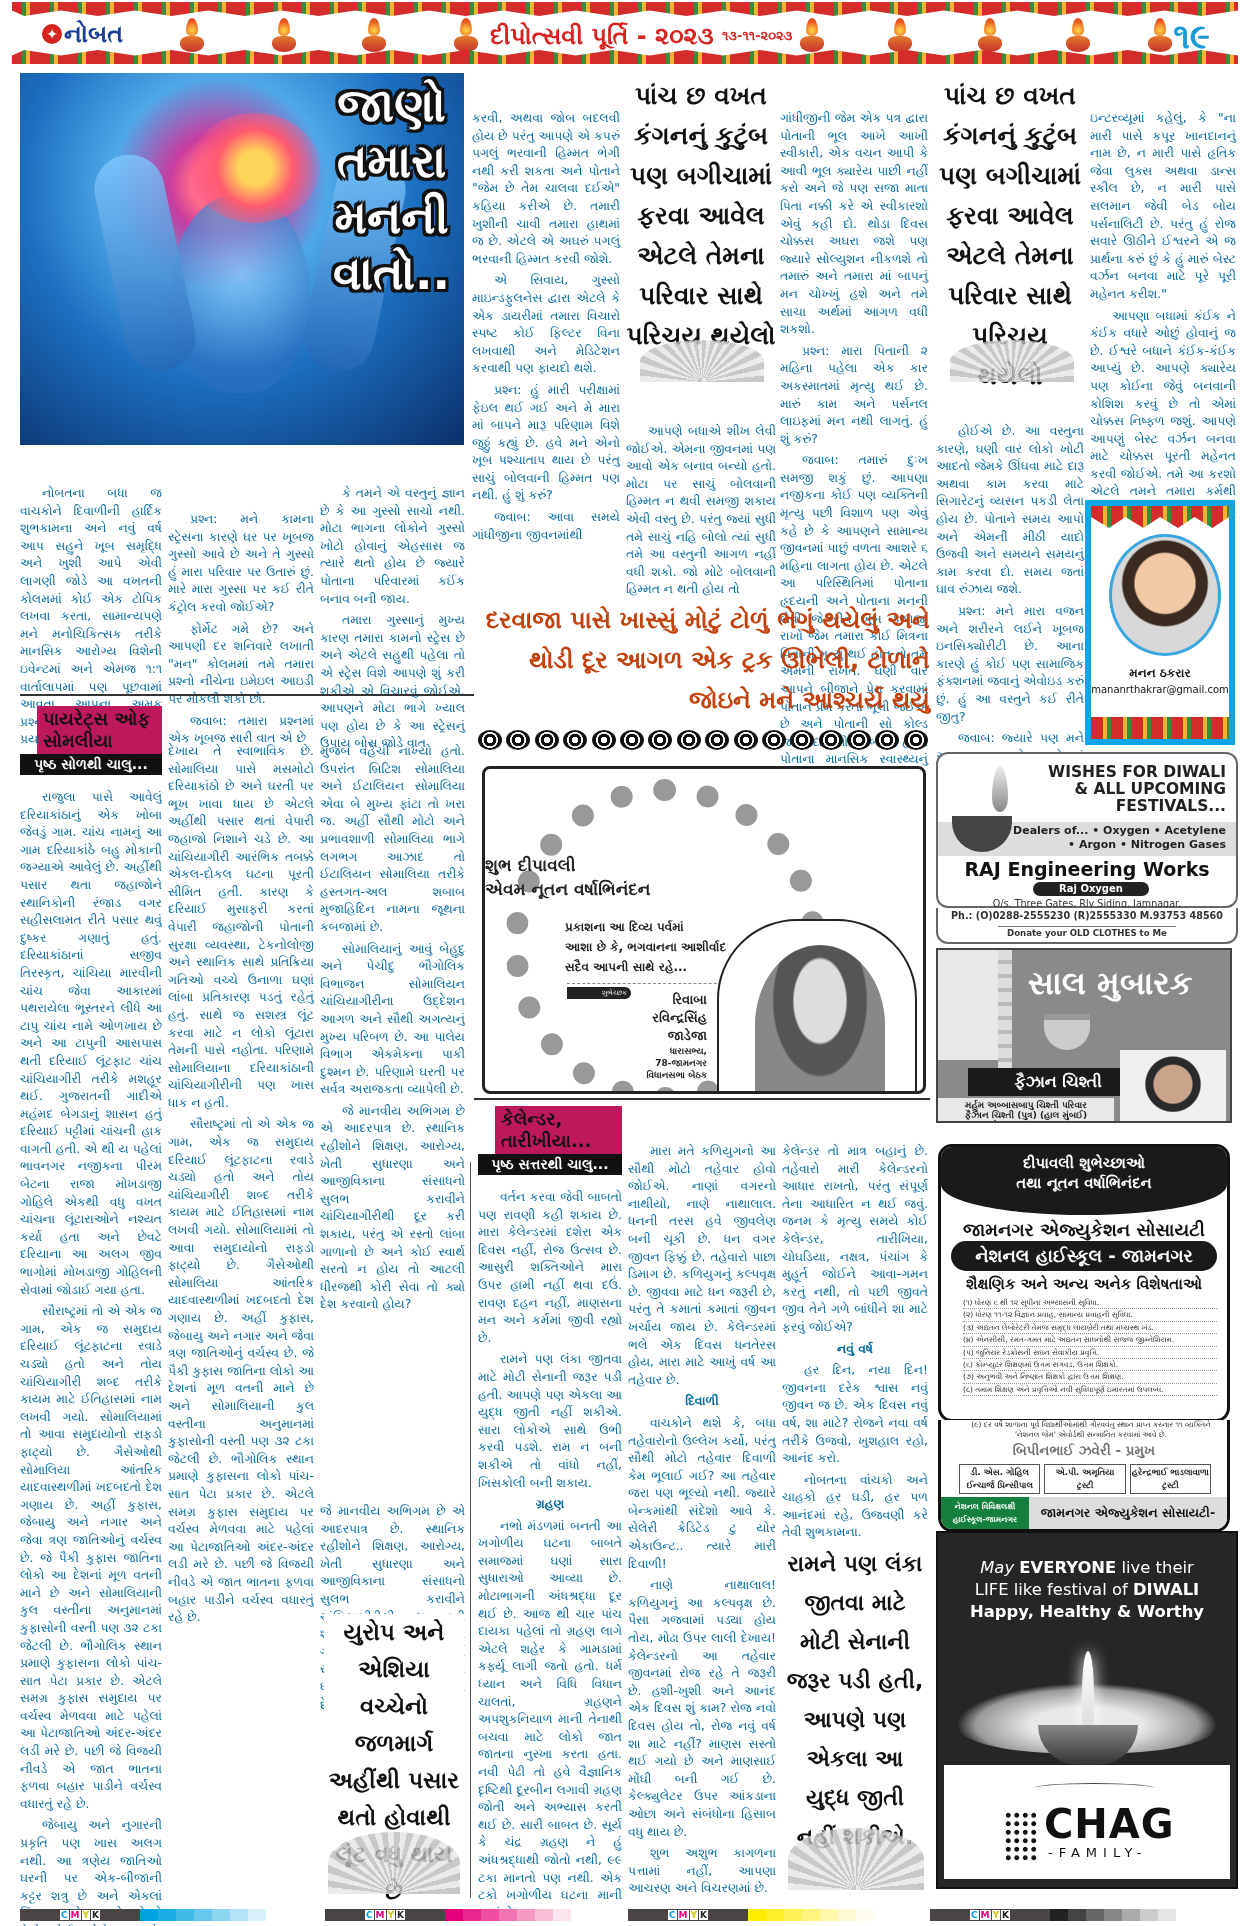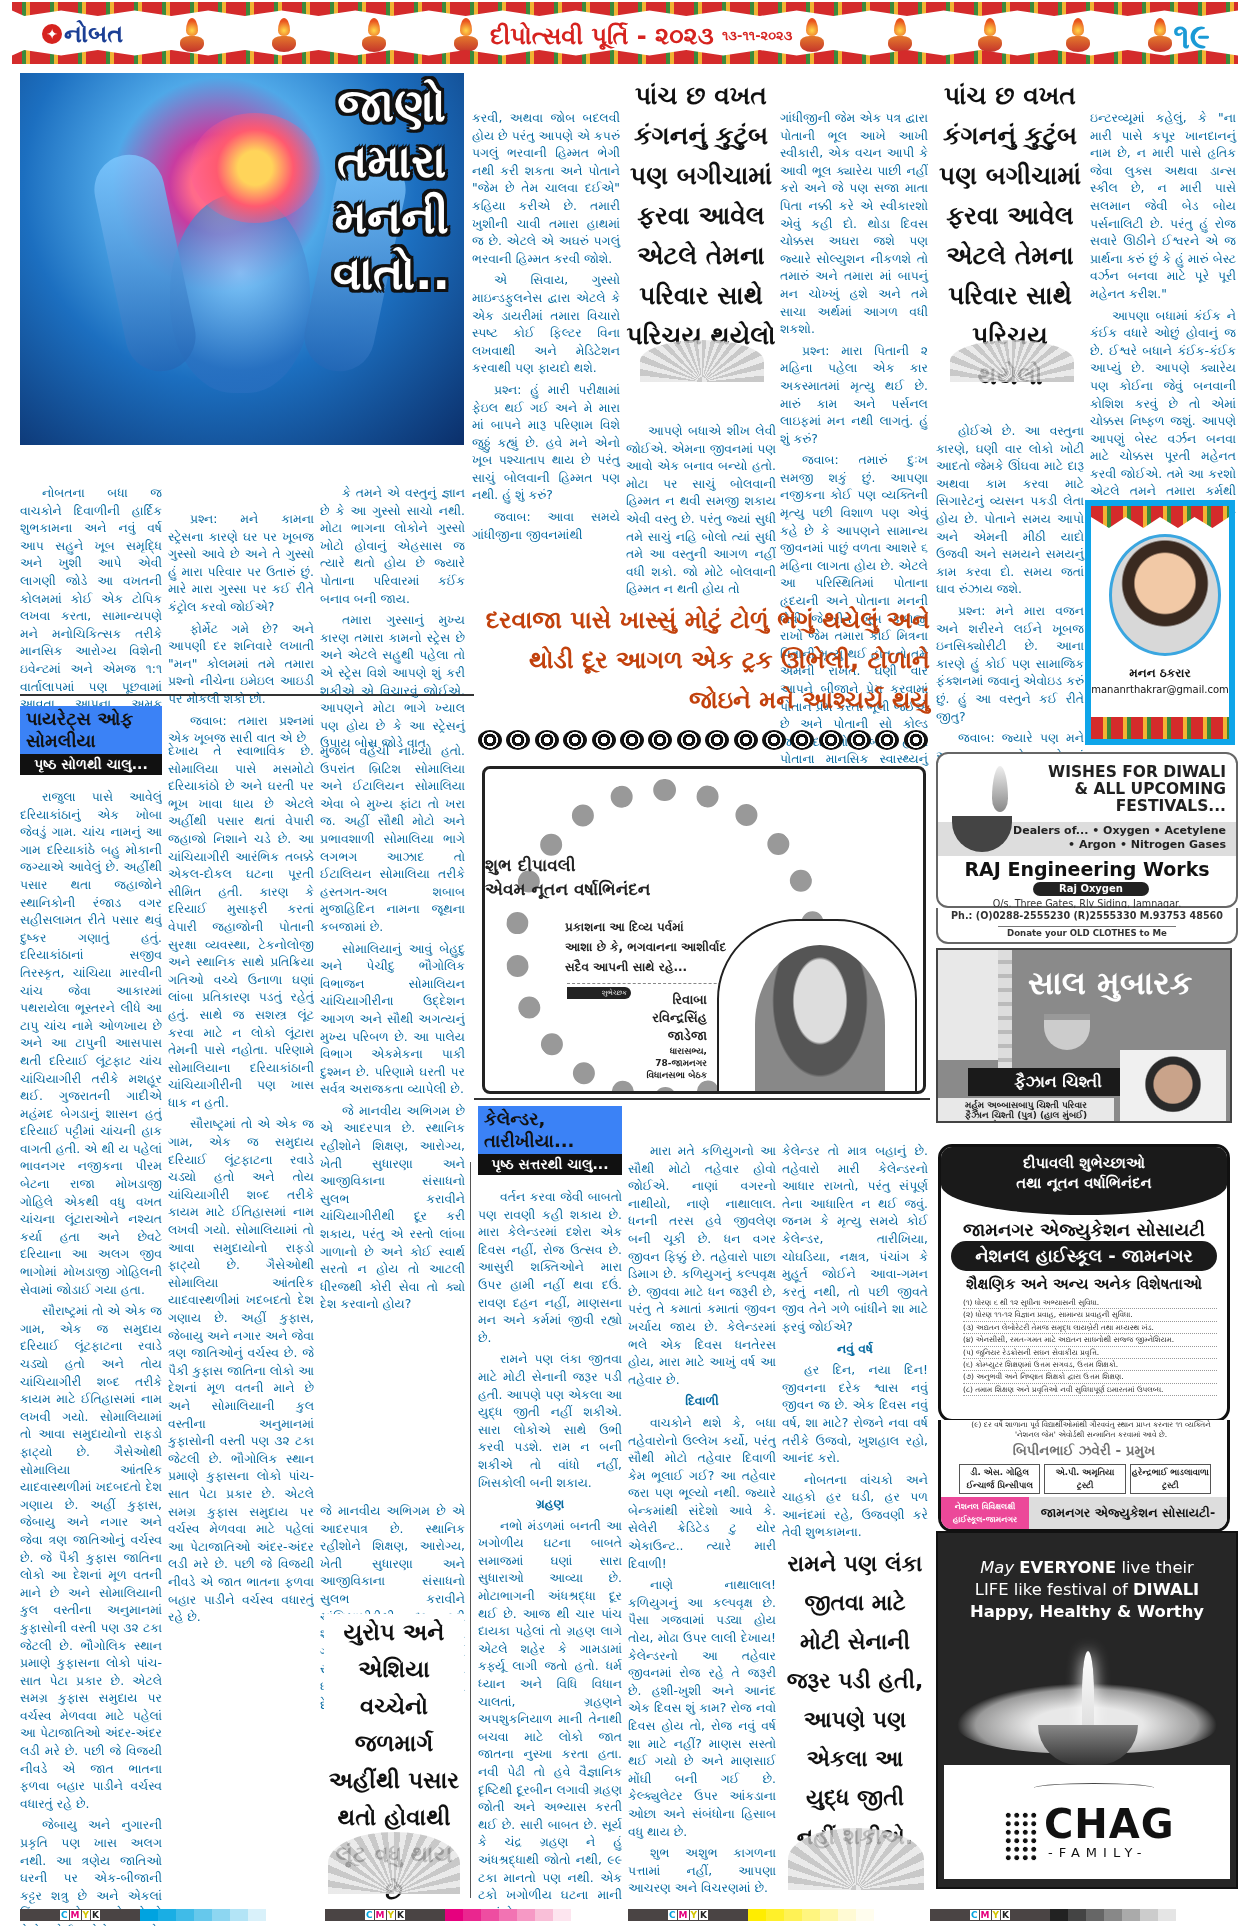--- a/index.html
+++ b/index.html
@@ -42,21 +42,21 @@
   .pull-quote { position: absolute; font-weight: bold; color: #111; text-align: center; font-size: 25px; line-height: 40px; background: #fff; }
   .mandala { position: absolute; border-radius: 50% 50% 0 0; background:
       repeating-conic-gradient(from 0deg at 50% 100%, #bbb 0 6deg, #e5e5e5 6deg 12deg);
       opacity: .8; }
 
   .big-headline { position: absolute; left: 474px; top: 600px; width: 456px; text-align: right; font-weight: bold; font-size: 24px; line-height: 40px; color: #c2410c; }
   .flower-row { position: absolute; left: 478px; top: 730px; width: 450px; height: 20px; display: flex; justify-content: space-between; }
   .flower-row span { width: 24px; height: 20px; border-radius: 50%; background: radial-gradient(circle, #fff 0 20%, #111 22% 40%, #fff 42% 50%, #111 52% 100%); }
 
   .section-head { position: absolute; font-weight: bold; }
-  .section-head .t1 { display: block; background: #3b82f6; color: #111; font-size: 18px; padding: 2px 6px; }
+  .section-head .t1 { display: block; background: #be185d; color: #111; font-size: 18px; padding: 2px 6px; margin-left: 17px; }
   .section-head .t2 { display: block; background: #111; color: #fff; font-size: 14px; padding: 2px 6px; text-align: center; }
 
   
   .author-box { position: absolute; left: 1085px; top: 500px; width: 150px; height: 245px; border: 6px solid #0ea5e9; background: #fff; }
   .author-box .deco-top, .author-box .deco-bot { position: absolute; left: 0; right: 0; height: 22px; background: repeating-linear-gradient(90deg, #d42b2b 0 12px, #f2b233 12px 16px, #3c8a3c 16px 20px); }
   .author-box .deco-top { top: 0; clip-path: polygon(0 0,100% 0,100% 50%,88% 100%,75% 50%,63% 100%,50% 50%,38% 100%,25% 50%,13% 100%,0 50%); }
   .author-box .deco-bot { bottom: 0; }
   .author-photo { position: absolute; left: 18px; top: 28px; width: 112px; height: 122px; border-radius: 50%; border: 3px solid #3aa6e0; background: radial-gradient(circle at 50% 40%, #f2c9a6 0 34%, #3a2a20 36% 48%, #d8d8d8 50%); }
   .author-name { position: absolute; left: 0; right: 0; top: 160px; text-align: center; font-weight: bold; font-size: 12px; color: #111; }
   .author-email { position: absolute; left: 0; right: 0; top: 178px; text-align: center; font-size: 10px; color: #111; }
@@ -91,21 +91,21 @@
   .ad-school .society { position: absolute; left: 0; right: 0; top: 72px; text-align: center; font-weight: bold; font-size: 18px; color: #111; }
   .ad-school .school { position: absolute; left: 10px; right: 10px; top: 94px; height: 30px; border-radius: 16px; background: #1a1a1a; color: #fff; text-align: center; font-weight: bold; font-size: 18px; line-height: 30px; }
   .ad-school .feat-h { position: absolute; left: 0; right: 0; top: 128px; text-align: center; font-weight: bold; font-size: 15px; color: #111; }
   .ad-school ul { position: absolute; left: 22px; right: 10px; top: 150px; list-style: none; font-size: 7.4px; line-height: 11.4px; color: #222; }
   .ad-school ul li { border-bottom: 1px dotted #999; white-space: nowrap; overflow: hidden; }
   .ad-school-ext { position: absolute; left: 938px; top: 1420px; width: 292px; height: 112px; border: 3px solid #111; border-top: none; border-radius: 0 0 14px 14px; background: #fff; overflow: hidden; }
   .ad-school-ext .feat9 { position: absolute; left: 22px; right: 8px; top: 0; font-size: 7.4px; line-height: 10px; color: #222; text-align: center; }
   .ad-school-ext .pres { position: absolute; left: 0; right: 0; top: 22px; text-align: center; font-weight: bold; font-size: 13.5px; color: #737373; }
   .ad-school-ext .trustees { position: absolute; left: 18px; right: 16px; top: 44px; height: 30px; display: flex; gap: 4px; }
   .ad-school-ext .trustees div { flex: 1; border: 1px solid #555; text-align: center; font-size: 8.6px; font-weight: bold; line-height: 13px; color: #222; padding-top: 1px; }
-  .ad-school-ext .foot-l { position: absolute; left: 0; bottom: 0; width: 88px; height: 32px; background: #ec4899; color: #fff; font-size: 8px; font-weight: bold; line-height: 13px; text-align: center; padding-top: 3px; }
+  .ad-school-ext .foot-l { position: absolute; left: 0; bottom: 0; width: 88px; height: 32px; background: #15803d; color: #fff; font-size: 8px; font-weight: bold; line-height: 13px; text-align: center; padding-top: 3px; }
   .ad-school-ext .foot-r { position: absolute; left: 88px; right: 0; bottom: 0; height: 32px; background: #ddd; color: #111; font-size: 12.6px; font-weight: bold; text-align: center; line-height: 32px; }
 
   .ad-chag { position: absolute; left: 936px; top: 1531px; width: 302px; height: 358px; background: #262626; border: 2px solid #111; }
   .ad-chag .msg { position: absolute; left: 0; right: 0; top: 24px; text-align: center; color: #fff; font-size: 16.4px; line-height: 22px; }
   .ad-chag .msg b { font-weight: bold; }
   .ad-chag .msg i { font-style: italic; }
   .ad-chag .lotus { position: absolute; left: 18px; top: 150px; width: 262px; height: 70px; border-radius: 50% 50% 40% 40%; background: radial-gradient(ellipse at 50% 60%, #e8e8e8 0 30%, #999 60%, transparent 70%); }
   .ad-chag .candle { position: absolute; left: 144px; top: 118px; width: 12px; height: 80px; border-radius: 50% 50% 10% 10%; background: linear-gradient(#fff, #ddd); box-shadow: 0 0 16px #fff; }
   .ad-chag .bowl { position: absolute; left: 100px; top: 192px; width: 100px; height: 40px; border-radius: 0 0 50px 50px; background: linear-gradient(#888, #333); }
   .ad-chag .brand-box { position: absolute; left: 6px; right: 6px; bottom: 8px; height: 114px; background: #fff; }

